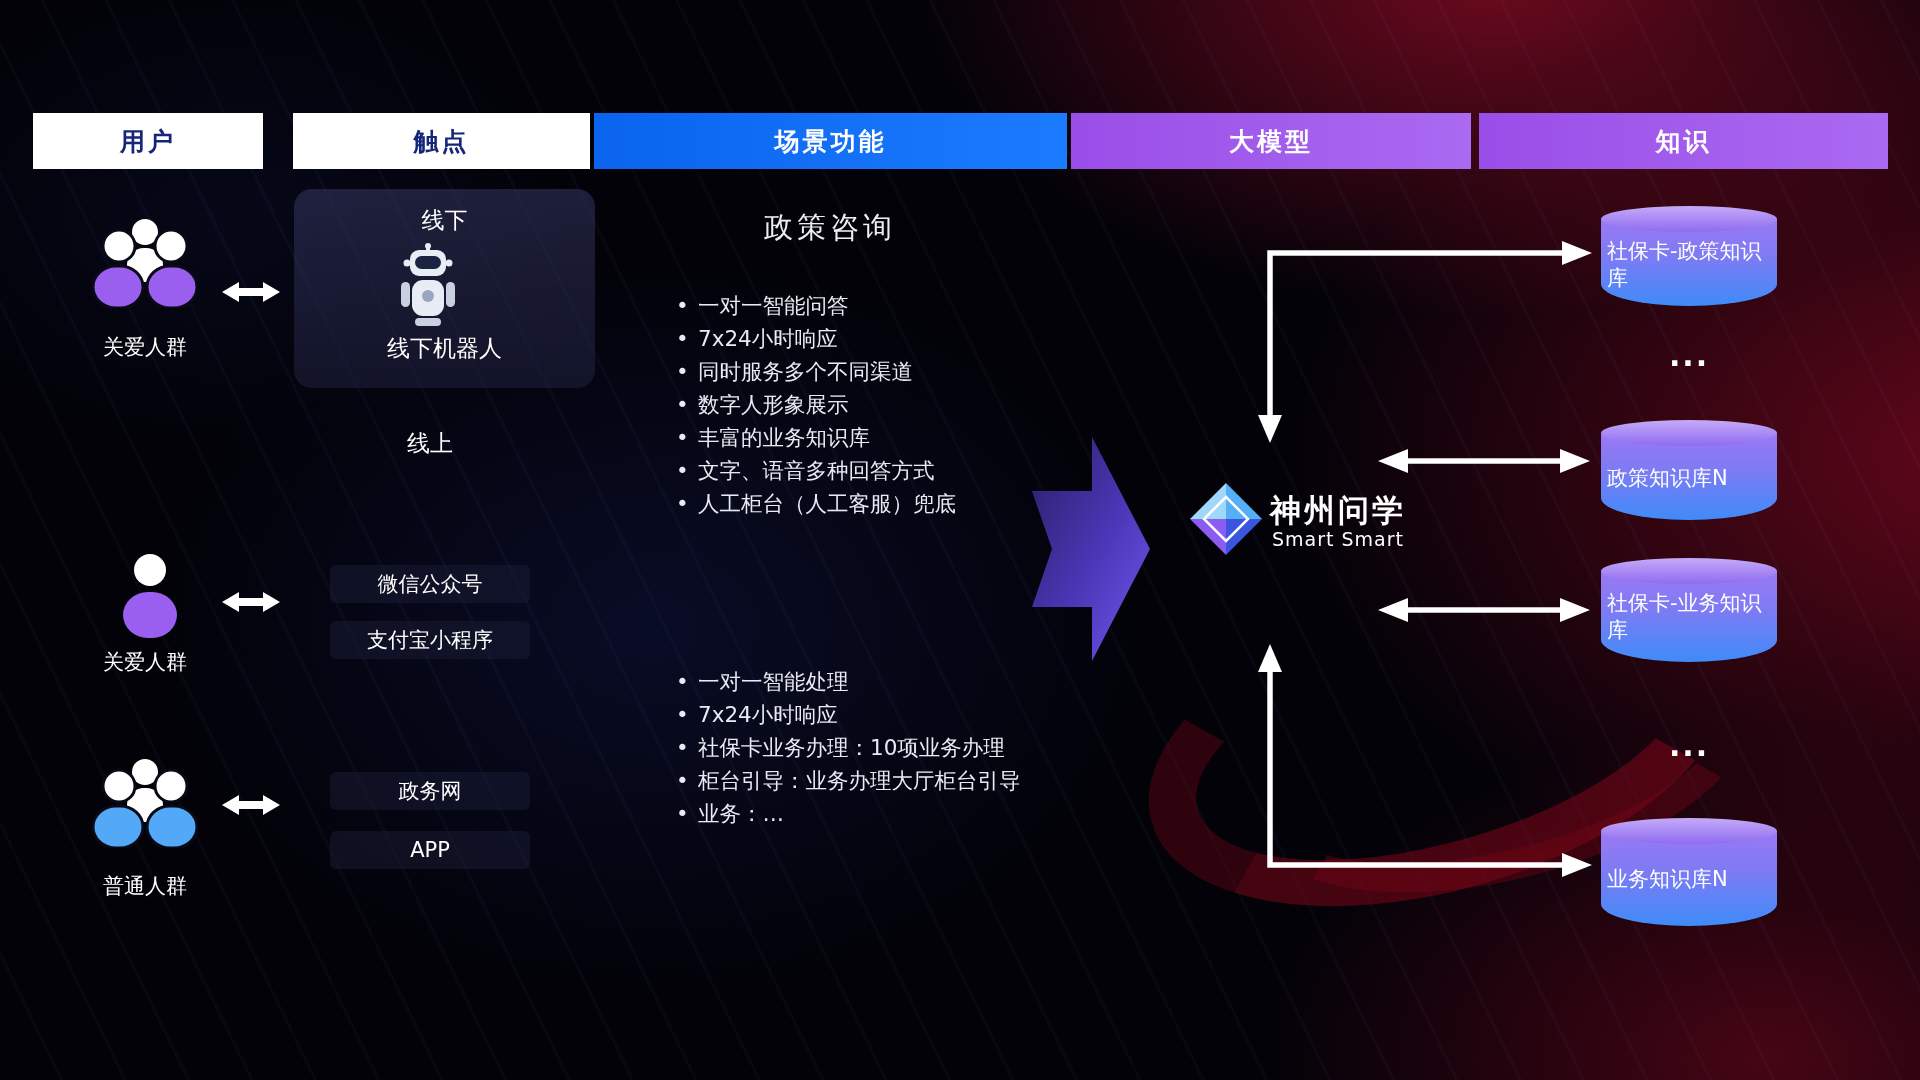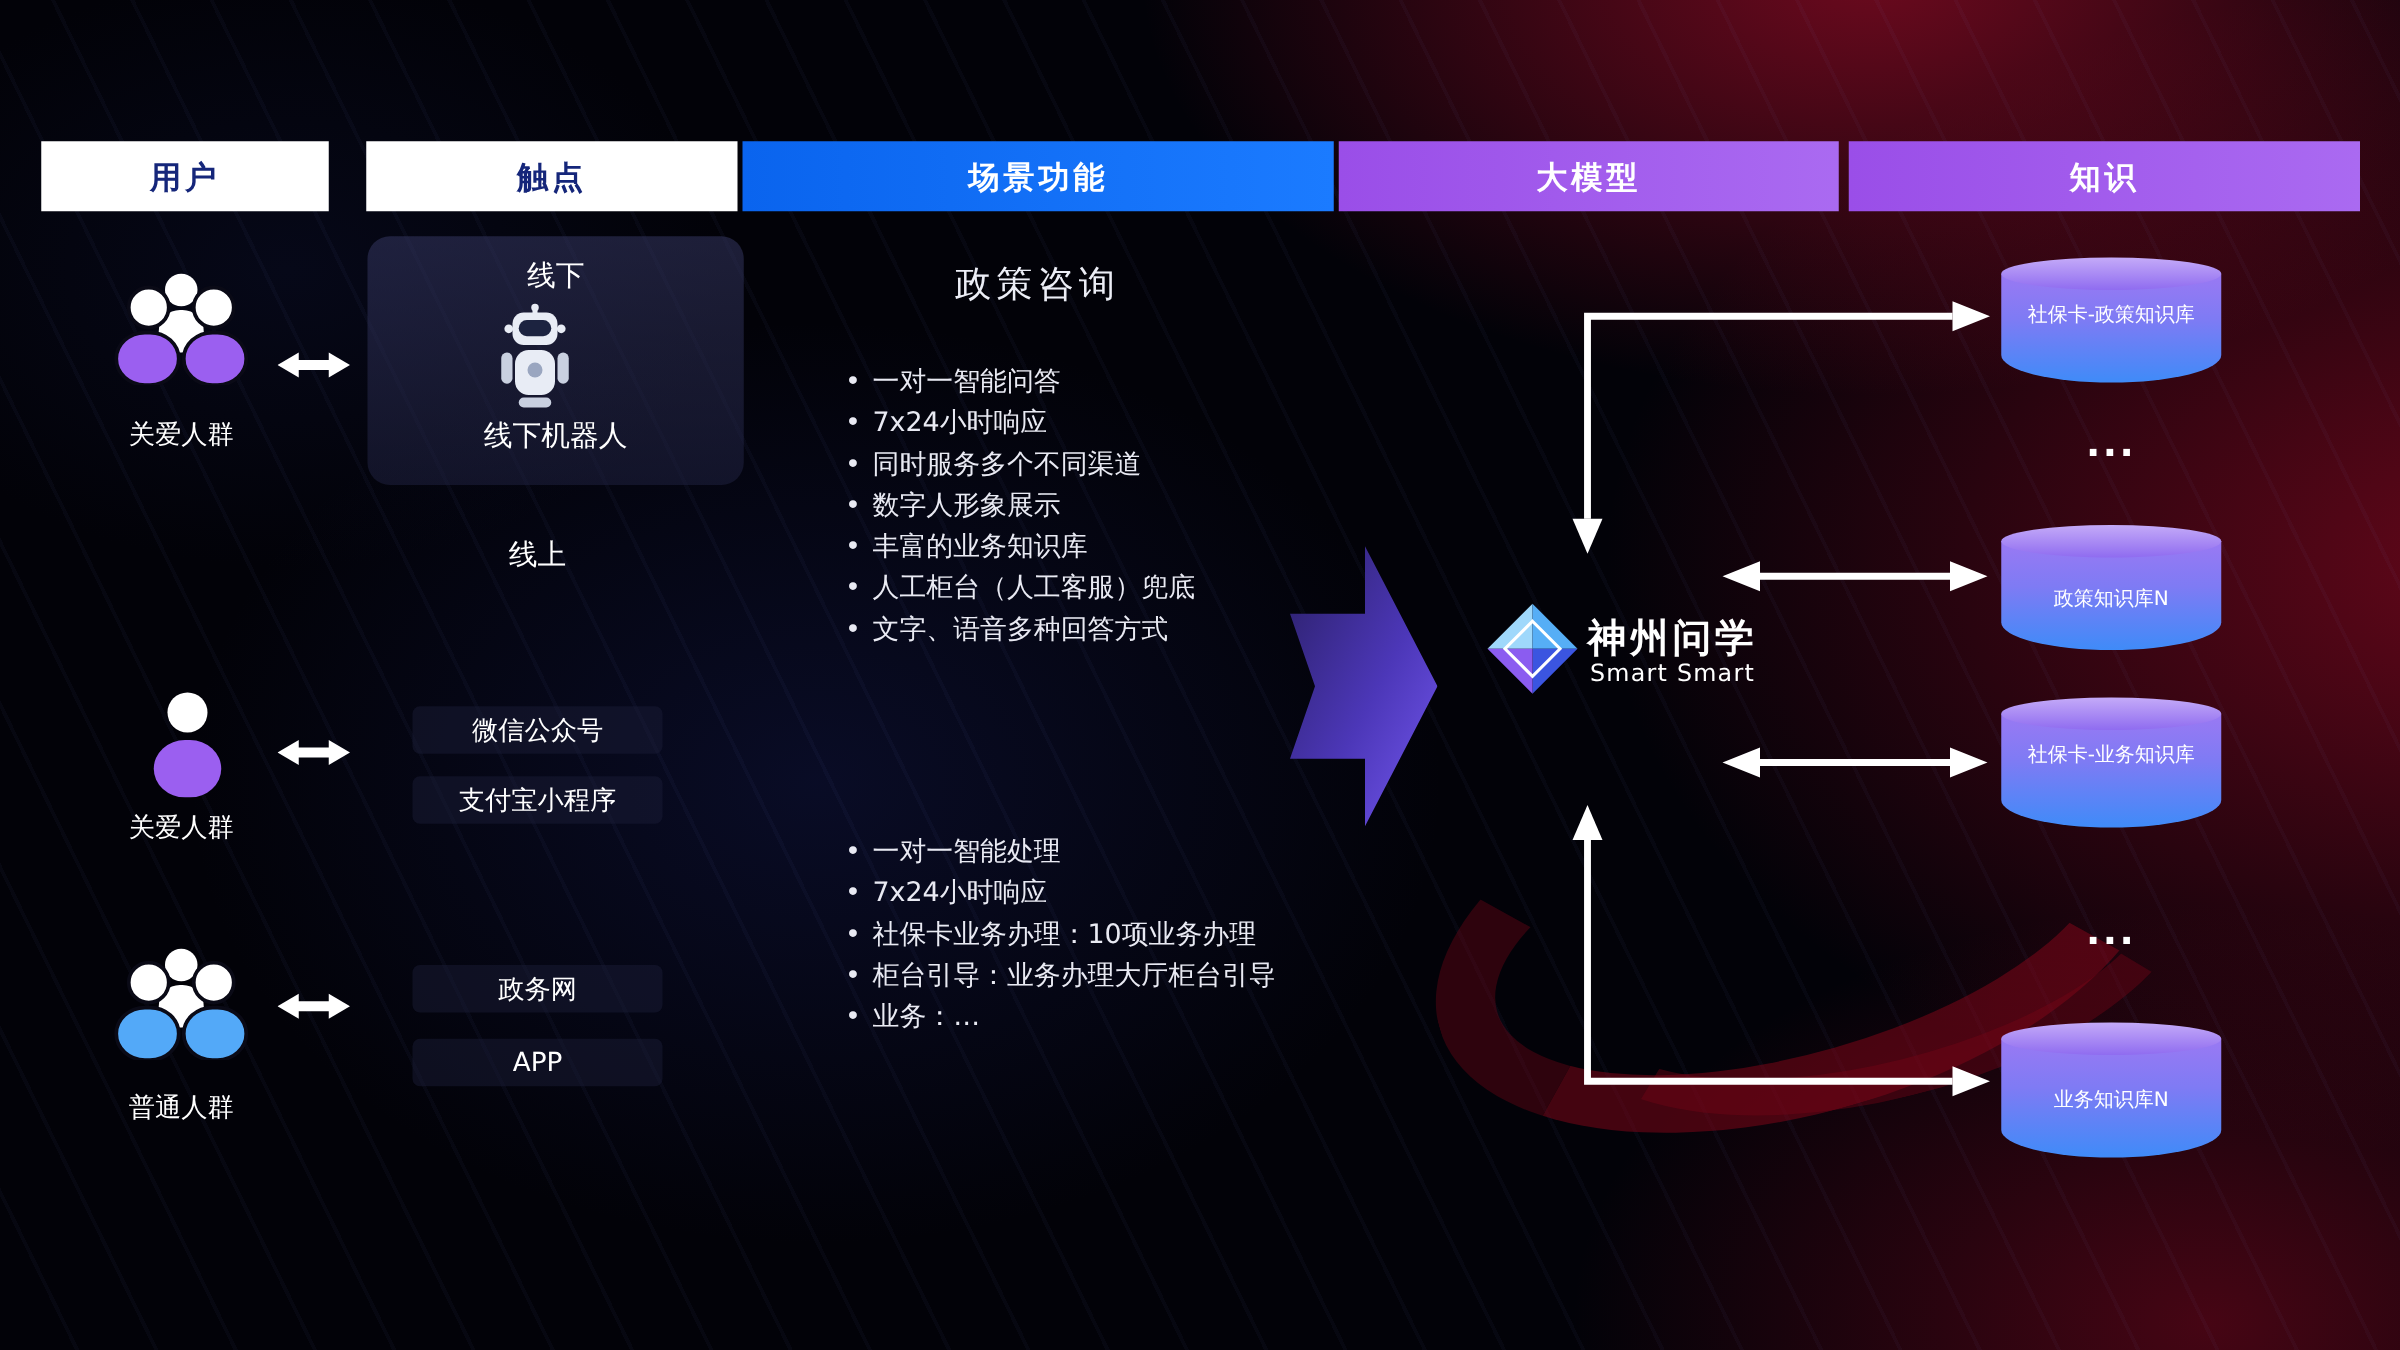--- a/index.html
+++ b/index.html
@@ -62,22 +62,22 @@
   .logo-name { position:absolute; left:1270px; top:490px; color:#fff; font-size:31px; font-weight:700; letter-spacing:3px;text-align:center; }
   .logo-sub  { position:absolute; left:1272px; top:528px; color:#fff; font-size:19px; font-weight:500; letter-spacing:1px; }
 
   
   .cyl { position:absolute; left:1601px; width:176px; height:100px; }
   .cyl-body { position:absolute; top:13px; left:0; right:0; bottom:0;
     background:linear-gradient(180deg,#9a79f3 0%,#7e7bf4 42%,#3f8bf8 100%);
     border-radius:0 0 50% 50% / 0 0 22px 22px; }
   .cyl-top { position:absolute; top:0; left:0; right:0; height:26px; border-radius:50%;
     background:linear-gradient(180deg,#c4aaf8,#8f6cf0); }
-  .cyl-label { position:absolute; top:32px; left:6px; right:6px; text-align:center;
-    color:#fff; font-size:16px; line-height:27px; }
+  .cyl-label { position:absolute; top:32px; left:6px; right:6px; 
+    color:#fff; font-size:21px; line-height:27px; }
   .dots { position:absolute; left:1601px; width:176px; text-align:center; color:#fff; font-size:30px; font-weight:700; letter-spacing:2px; }
 
   svg { display:block; }
 </style>
 </head>
 <body>
 
 <div class="stage">
 
   <div class="bg-glow"></div>
@@ -160,22 +160,22 @@
   <div class="tp-item" style="top:772px;">政务网</div>
   <div class="tp-item" style="top:831px;">APP</div>
 
   <div class="scene-title" style="left:650px; top:208px;">政策咨询</div>
   <div class="blist" style="top:289px;">
     <div class="li">一对一智能问答</div>
     <div class="li">7x24小时响应</div>
     <div class="li">同时服务多个不同渠道</div>
     <div class="li">数字人形象展示</div>
     <div class="li">丰富的业务知识库</div>
+    <div class="li">文字、语音多种回答方式</div>
     <div class="li">人工柜台（人工客服）兜底</div>
-    <div class="li">文字、语音多种回答方式</div>
   </div>
 
   <div class="blist" style="top:665px;">
     <div class="li">一对一智能处理</div>
     <div class="li">7x24小时响应</div>
     <div class="li">社保卡业务办理：10项业务办理</div>
     <div class="li">柜台引导：业务办理大厅柜台引导</div>
     <div class="li">业务：…</div>
   </div>
 

